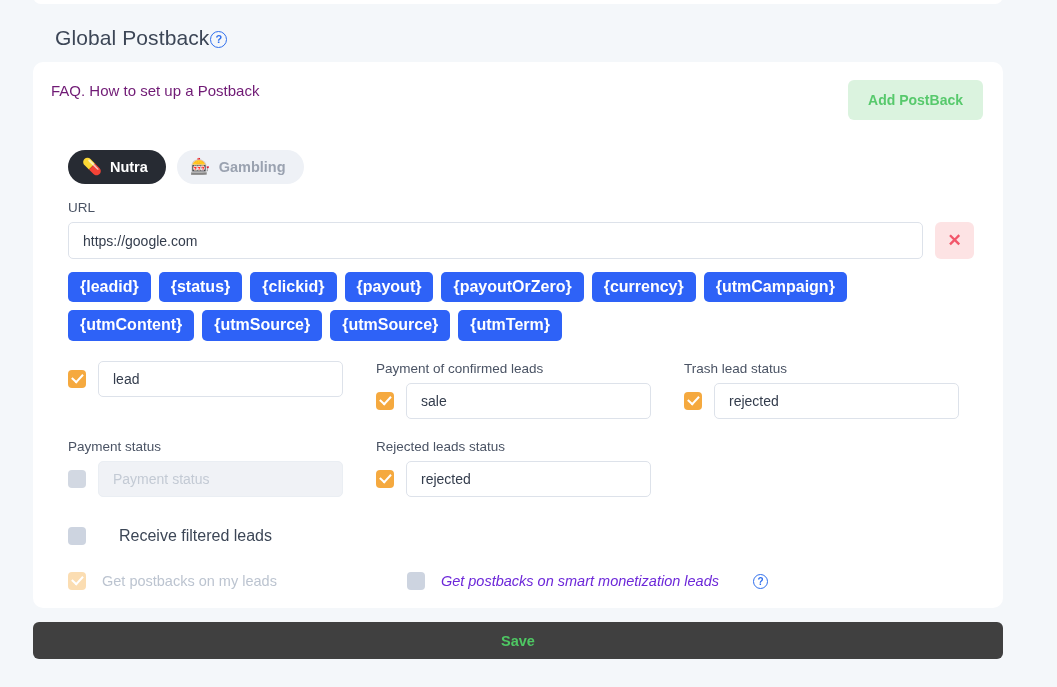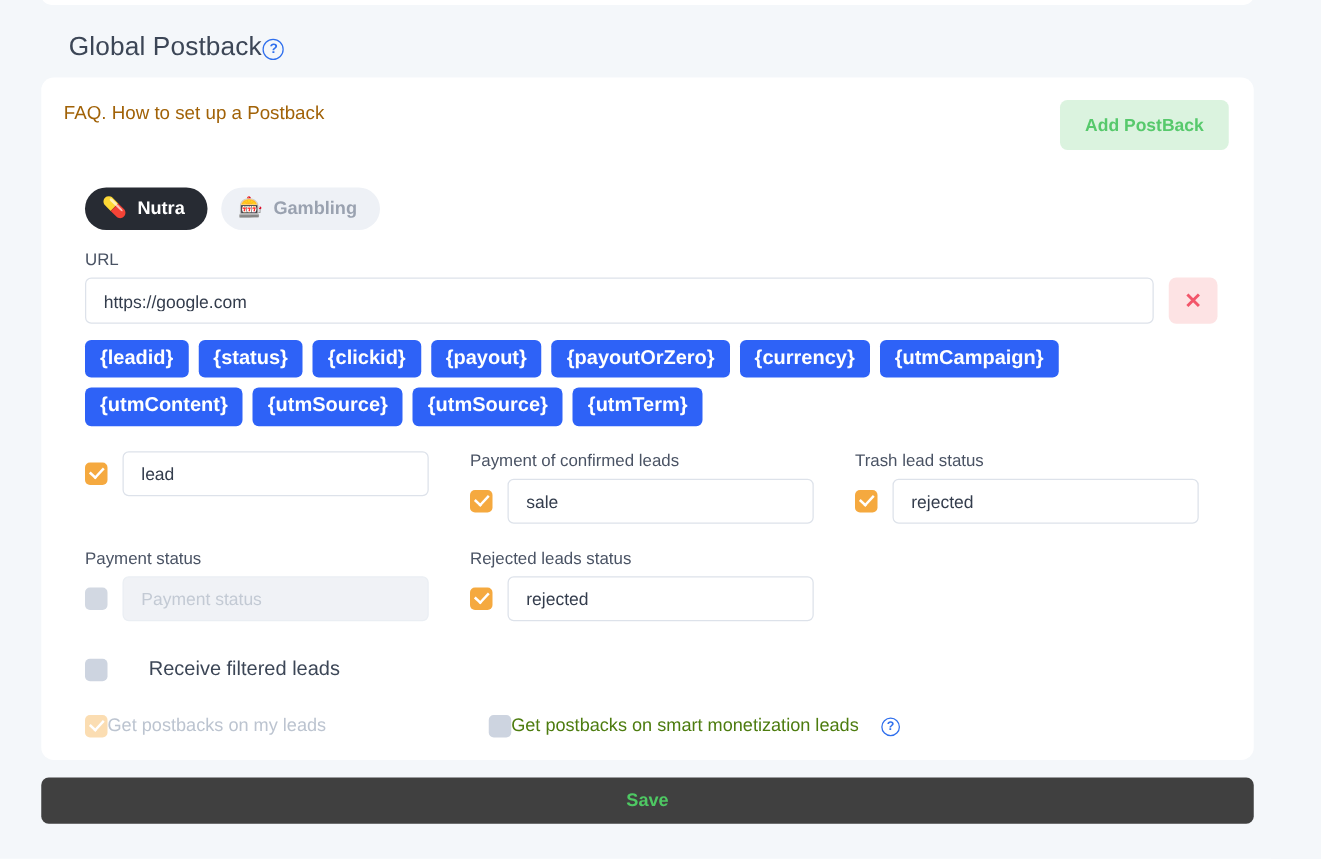--- a/index.html
+++ b/index.html
@@ -58,21 +58,21 @@
     left: 33px; top: 62px;
     width: 970px; height: 546px;
     background: #ffffff;
     border-radius: 10px;
   }
 
   .faq-link {
     position: absolute;
     left: 18px; top: 20px;
     font-size: 15px;
-    color: #a16207;
+    color: #701a75;
     font-weight: 500;
     cursor: pointer;
     white-space: nowrap;
   }
 
   .add-postback-btn {
     position: absolute;
     right: 20px; top: 18px;
     background: #dbf3df;
     color: #57c96c;
@@ -223,24 +223,24 @@
     gap: 33px;
     margin-top: 30px;
   }
   .toggle-row .lbl { font-size: 16px; color: #3c4656; }
 
   .bottom-row {
     display: flex;
     align-items: center;
     margin-top: 27px;
   }
-  .bottom-item { display: flex; align-items: center; }
+  .bottom-item { display: flex; align-items: center; gap: 16px; }
   .bottom-item .lbl { font-size: 14.5px; }
   .bottom-item.muted .lbl { color: #bcc4d0; }
-  .bottom-item.normal .lbl { color: #4d7c0f; }
+  .bottom-item.normal .lbl { color: #6d28d9; font-style: italic; }
   .bottom-spacer { width: 130px; }
   .q-gap { margin-left: 18px; }
 
   .save-btn {
     position: absolute;
     left: 33px; top: 622px;
     width: 970px; height: 37px;
     background: #404040;
     color: #4ec863;
     border: none;

